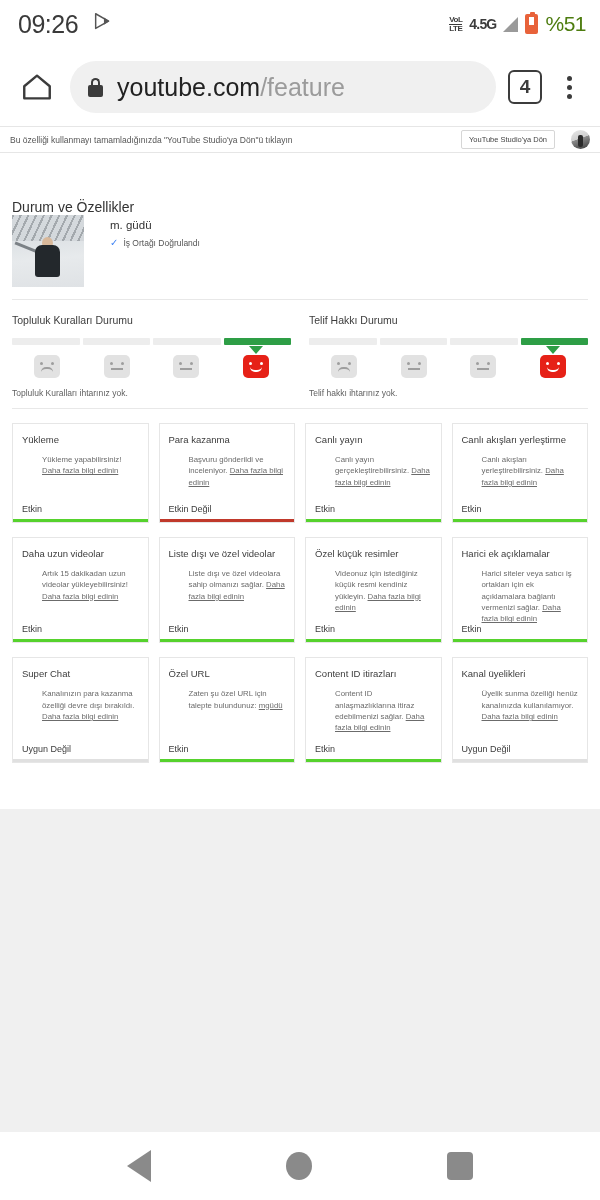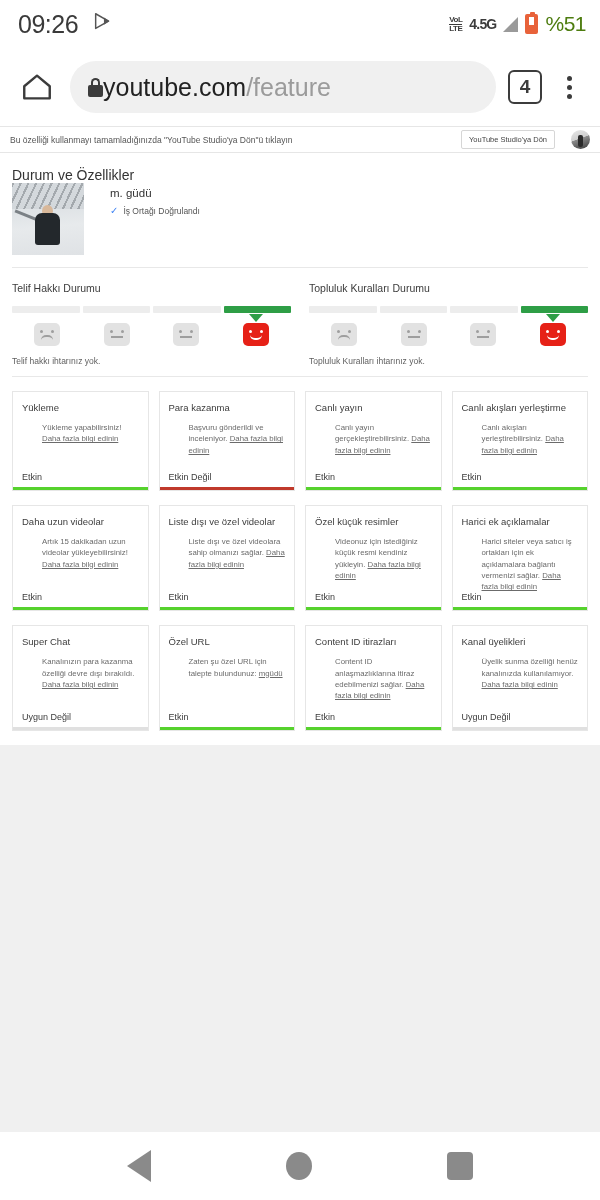--- a/index.html
+++ b/index.html
@@ -26,32 +26,32 @@
   .net-label { font-size: 14px; font-weight: bold; letter-spacing: -0.8px; }
   .sig { width: 0; height: 0; border-left: 15px solid transparent; border-bottom: 15px solid #9a9a9a; }
   .batt { width: 13px; height: 20px; border: 2px solid #e8623a; border-radius: 2px; position: relative; background: #e8623a; }
   .batt::before { content: ""; position: absolute; top: -4px; left: 3px; width: 5px; height: 3px; background: #e8623a; border-radius: 1px; }
   .batt::after { content: ""; position: absolute; left: 2px; top: 1px; width: 5px; height: 8px; background: #fff; }
   .batt-pct { font-size: 21px; color: #4d7c0f; letter-spacing: -0.5px; }
 
   
   .browserbar { height: 78px; flex: 0 0 78px; display: flex; align-items: center; padding: 0 16px; gap: 12px; background: #fff; }
   .home-btn { width: 42px; height: 42px; display: flex; align-items: center; justify-content: center; }
-  .urlbox { flex: 1; height: 52px; border-radius: 26px; background: #f0f0f0; display: flex; align-items: center; padding: 0 18px; overflow: hidden; }
+  .urlbox { flex: 1; height: 52px; border-radius: 26px; background: #f0f0f0; display: flex; align-items: center; padding: 0 18px; gap: 14px; overflow: hidden; }
   .lock { width: 15px; height: 19px; position: relative; flex: 0 0 auto; }
   .lock .body { position: absolute; bottom: 0; width: 15px; height: 12px; background: #3c3c3c; border-radius: 2px; }
   .lock .shackle { position: absolute; top: 0; left: 3px; width: 9px; height: 9px; border: 2.5px solid #3c3c3c; border-bottom: none; border-radius: 5px 5px 0 0; }
   .urltext { font-size: 25px; color: #222; white-space: nowrap; overflow: hidden; }
   .urltext .path { color: #9b9b9b; }
   .tabcount { width: 34px; height: 34px; border: 2.5px solid #3c3c3c; border-radius: 6px; display: flex; align-items: center; justify-content: center; font-size: 19px; font-weight: bold; color: #3c3c3c; flex: 0 0 auto; }
   .kebab { width: 30px; display: flex; flex-direction: column; align-items: center; gap: 4px; flex: 0 0 auto; }
   .kebab i { width: 5px; height: 5px; border-radius: 50%; background: #3c3c3c; display: block; }
 
   
-  .page { flex: 1; overflow: hidden; background: #fff; display: flex; flex-direction: column; }
+  .page { flex: 1; overflow: hidden; background: #fff; display: flex; flex-direction: column; gap: 32px; }
   .notice { height: 27px; border-top: 1px solid #e6e6e6; border-bottom: 1px solid #e6e6e6; display: flex; align-items: center; padding: 0 10px; gap: 8px; background: #fff; }
   .notice-text { font-size: 8.5px; color: #555; flex: 1; }
   .notice-btn { font-size: 7.5px; color: #444; border: 1px solid #d6d6d6; border-radius: 2px; padding: 4px 7px; background: #fff; white-space: nowrap; }
   .notice-avatar { width: 19px; height: 19px; border-radius: 50%; margin-left: 8px; overflow: hidden; background: linear-gradient(160deg,#e8e8e8 0%,#cfcfcf 45%,#8b8b8b 46%,#3a3a3a 100%); position: relative; }
   .notice-avatar::after { content: ""; position: absolute; left: 7px; top: 5px; width: 5px; height: 12px; background: #2b2b2b; border-radius: 2px; }
 
   .content { padding: 14px 12px 0 12px; }
   .page-title { font-size: 14px; color: #333; }
 
   .channel { display: flex; gap: 14px; margin-bottom: 12px; }
@@ -188,20 +188,62 @@
             <span>İş Ortağı Doğrulandı</span>
           </div>
         </div>
       </div>
 
       <div class="divider"></div>
 
       <div class="meters">
 
         <div class="meter">
+          <div class="meter-title">Topluluk Kuralları Durumu</div>
+          <div class="track">
+            <span class="seg"></span>
+            <span class="seg"></span>
+            <span class="seg"></span>
+            <span class="seg active"></span>
+          </div>
+          <div class="faces">
+            <span class="face-cell">
+                <span class="face gray sad">
+                  <i class="eye l"></i>
+                  <i class="eye r"></i>
+                  <i class="mouth"></i>
+                </span>
+              </span>
+            <span class="face-cell">
+                <span class="face gray neutral">
+                  <i class="eye l"></i>
+                  <i class="eye r"></i>
+                  <i class="mouth"></i>
+                </span>
+              </span>
+            <span class="face-cell">
+                <span class="face gray neutral">
+                  <i class="eye l"></i>
+                  <i class="eye r"></i>
+                  <i class="mouth"></i>
+                </span>
+              </span>
+            <span class="face-cell">
+                <span class="pointer"></span>
+                <span class="face red happy">
+                  <i class="eye l"></i>
+                  <i class="eye r"></i>
+                  <i class="mouth"></i>
+                </span>
+              </span>
+          </div>
+          <div class="meter-note">Topluluk Kuralları ihtarınız yok.</div>
+        </div>
+
+        <div class="meter">
           <div class="meter-title">Telif Hakkı Durumu</div>
           <div class="track">
             <span class="seg"></span>
             <span class="seg"></span>
             <span class="seg"></span>
             <span class="seg active"></span>
           </div>
           <div class="faces">
             <span class="face-cell">
                 <span class="face gray sad">
@@ -227,62 +269,20 @@
             <span class="face-cell">
                 <span class="pointer"></span>
                 <span class="face red happy">
                   <i class="eye l"></i>
                   <i class="eye r"></i>
                   <i class="mouth"></i>
                 </span>
               </span>
           </div>
           <div class="meter-note">Telif hakkı ihtarınız yok.</div>
-        </div>
-
-        <div class="meter">
-          <div class="meter-title">Topluluk Kuralları Durumu</div>
-          <div class="track">
-            <span class="seg"></span>
-            <span class="seg"></span>
-            <span class="seg"></span>
-            <span class="seg active"></span>
-          </div>
-          <div class="faces">
-            <span class="face-cell">
-                <span class="face gray sad">
-                  <i class="eye l"></i>
-                  <i class="eye r"></i>
-                  <i class="mouth"></i>
-                </span>
-              </span>
-            <span class="face-cell">
-                <span class="face gray neutral">
-                  <i class="eye l"></i>
-                  <i class="eye r"></i>
-                  <i class="mouth"></i>
-                </span>
-              </span>
-            <span class="face-cell">
-                <span class="face gray neutral">
-                  <i class="eye l"></i>
-                  <i class="eye r"></i>
-                  <i class="mouth"></i>
-                </span>
-              </span>
-            <span class="face-cell">
-                <span class="pointer"></span>
-                <span class="face red happy">
-                  <i class="eye l"></i>
-                  <i class="eye r"></i>
-                  <i class="mouth"></i>
-                </span>
-              </span>
-          </div>
-          <div class="meter-note">Topluluk Kuralları ihtarınız yok.</div>
         </div>
 
       </div>
 
       <div class="divider"></div>
 
       <div class="cards-wrap">
 
         <div class="cards-row">
           <div class="card">

